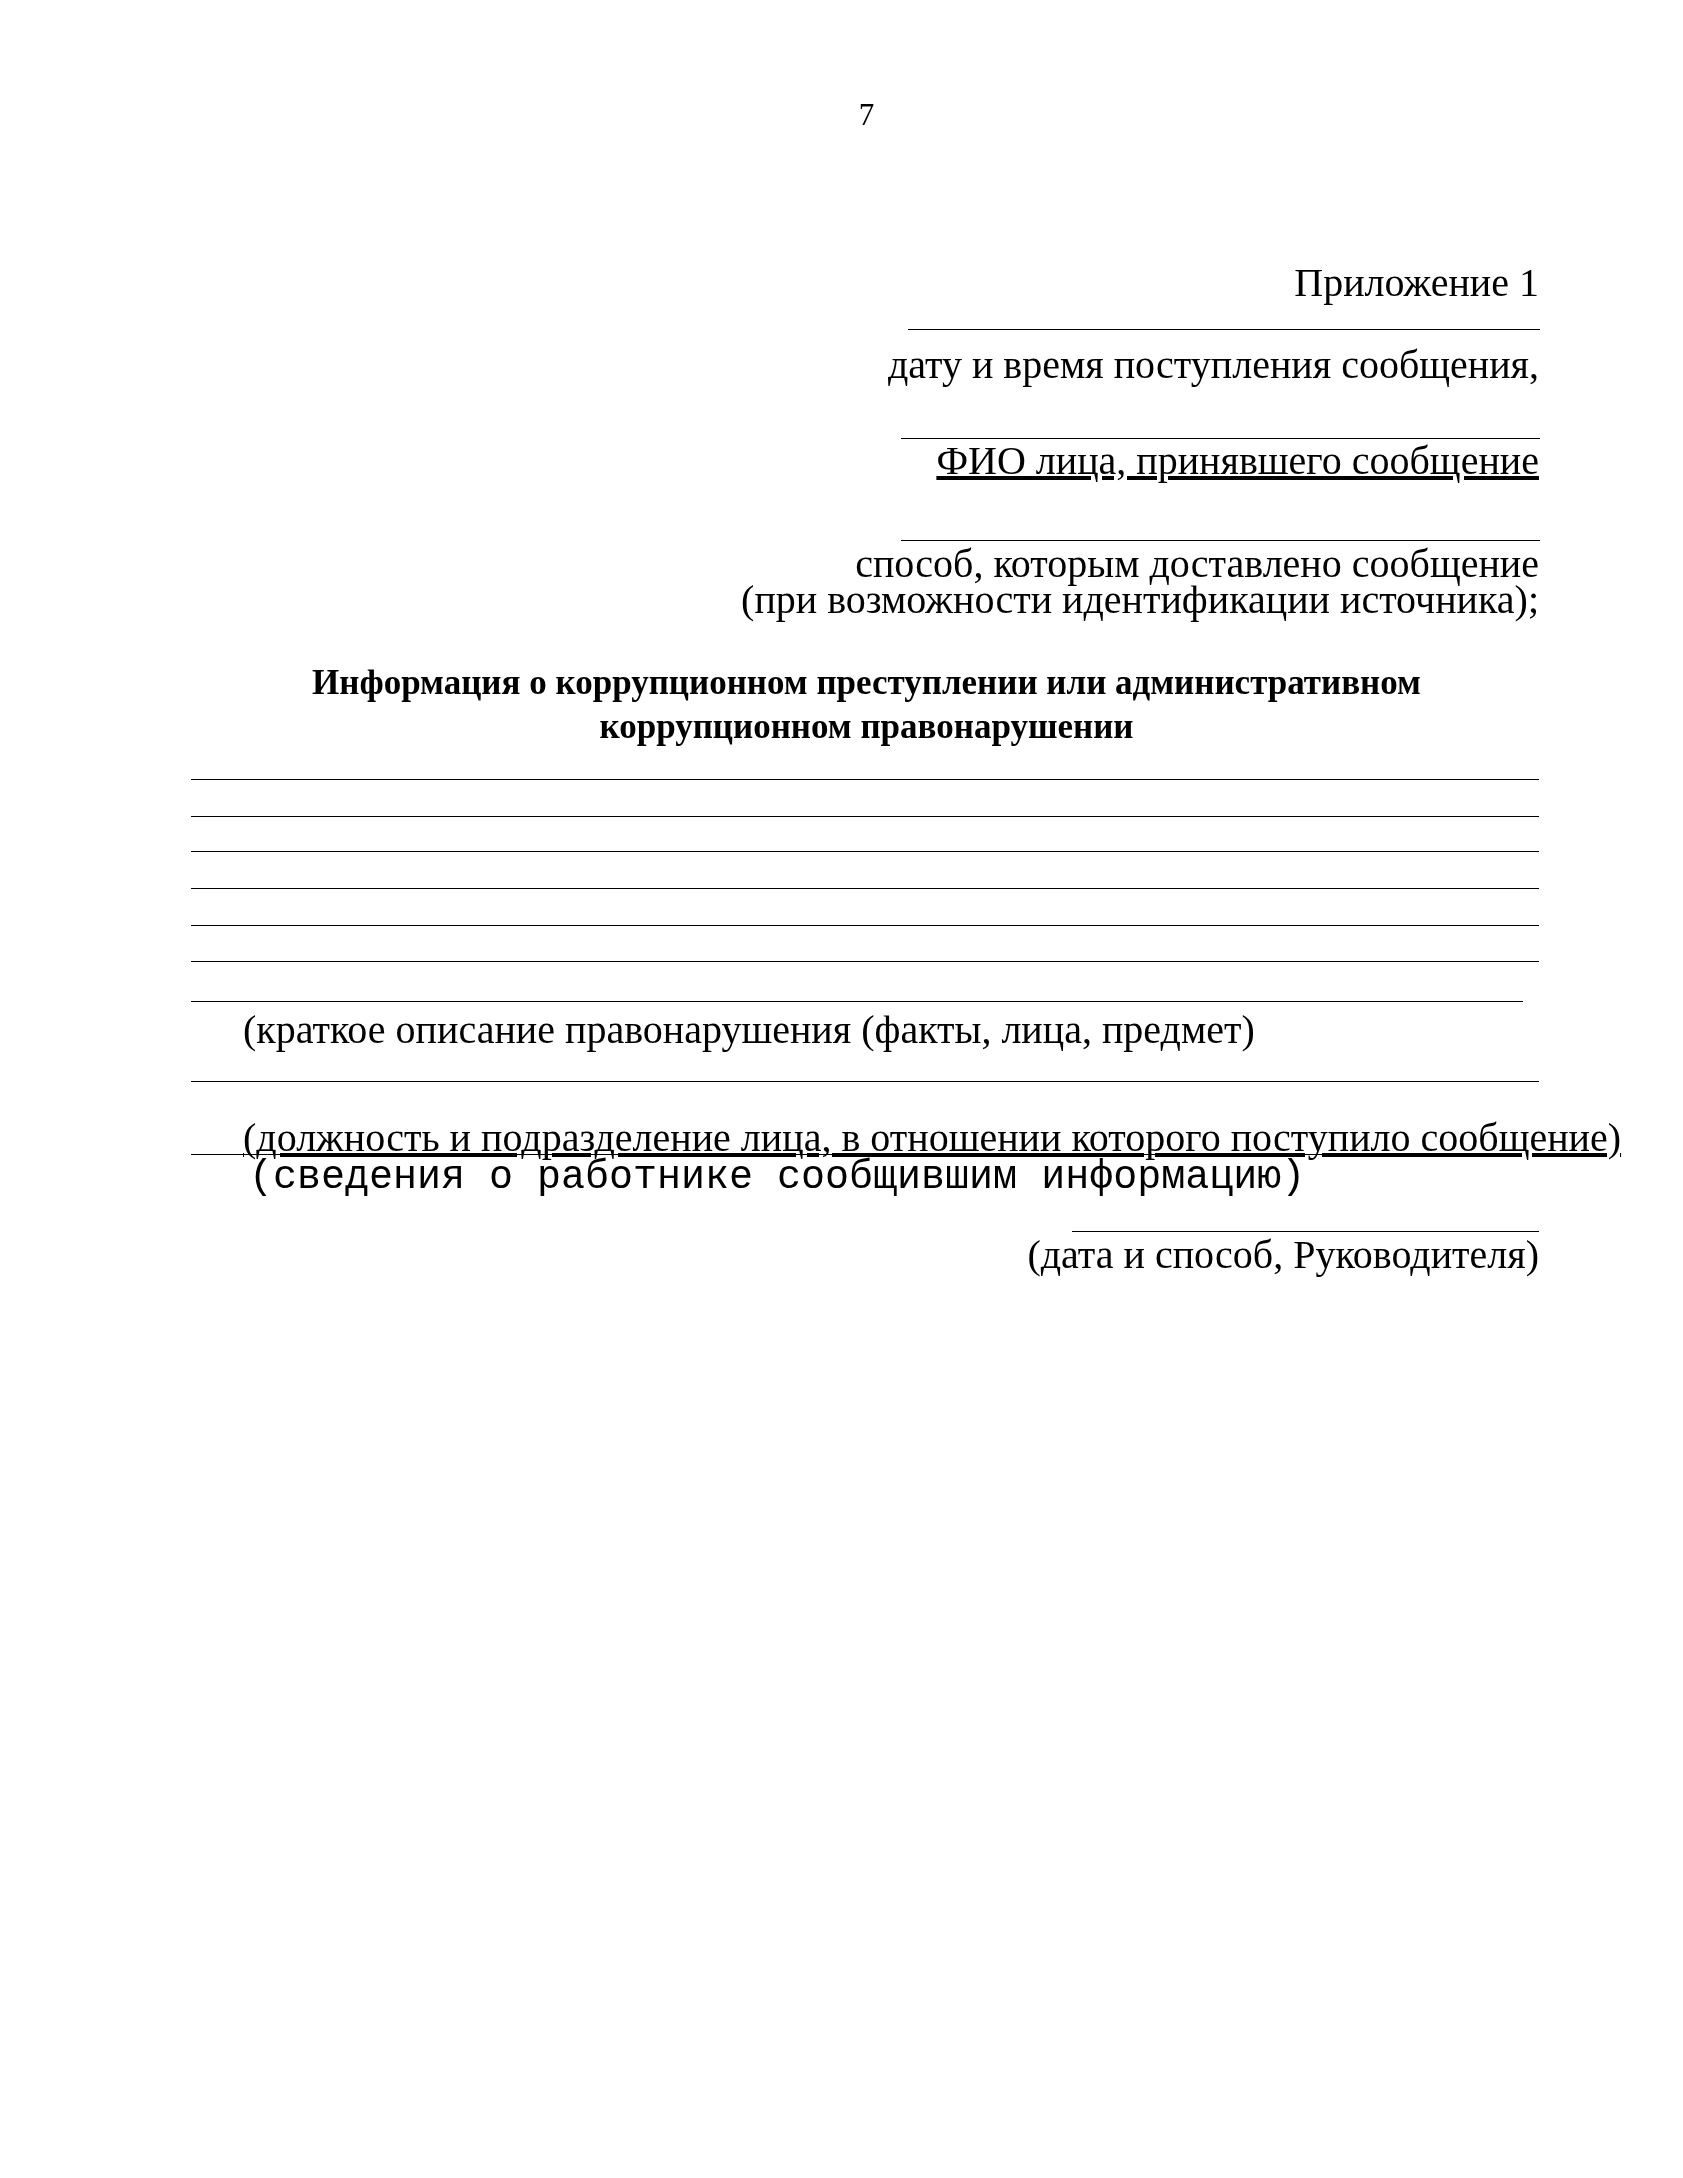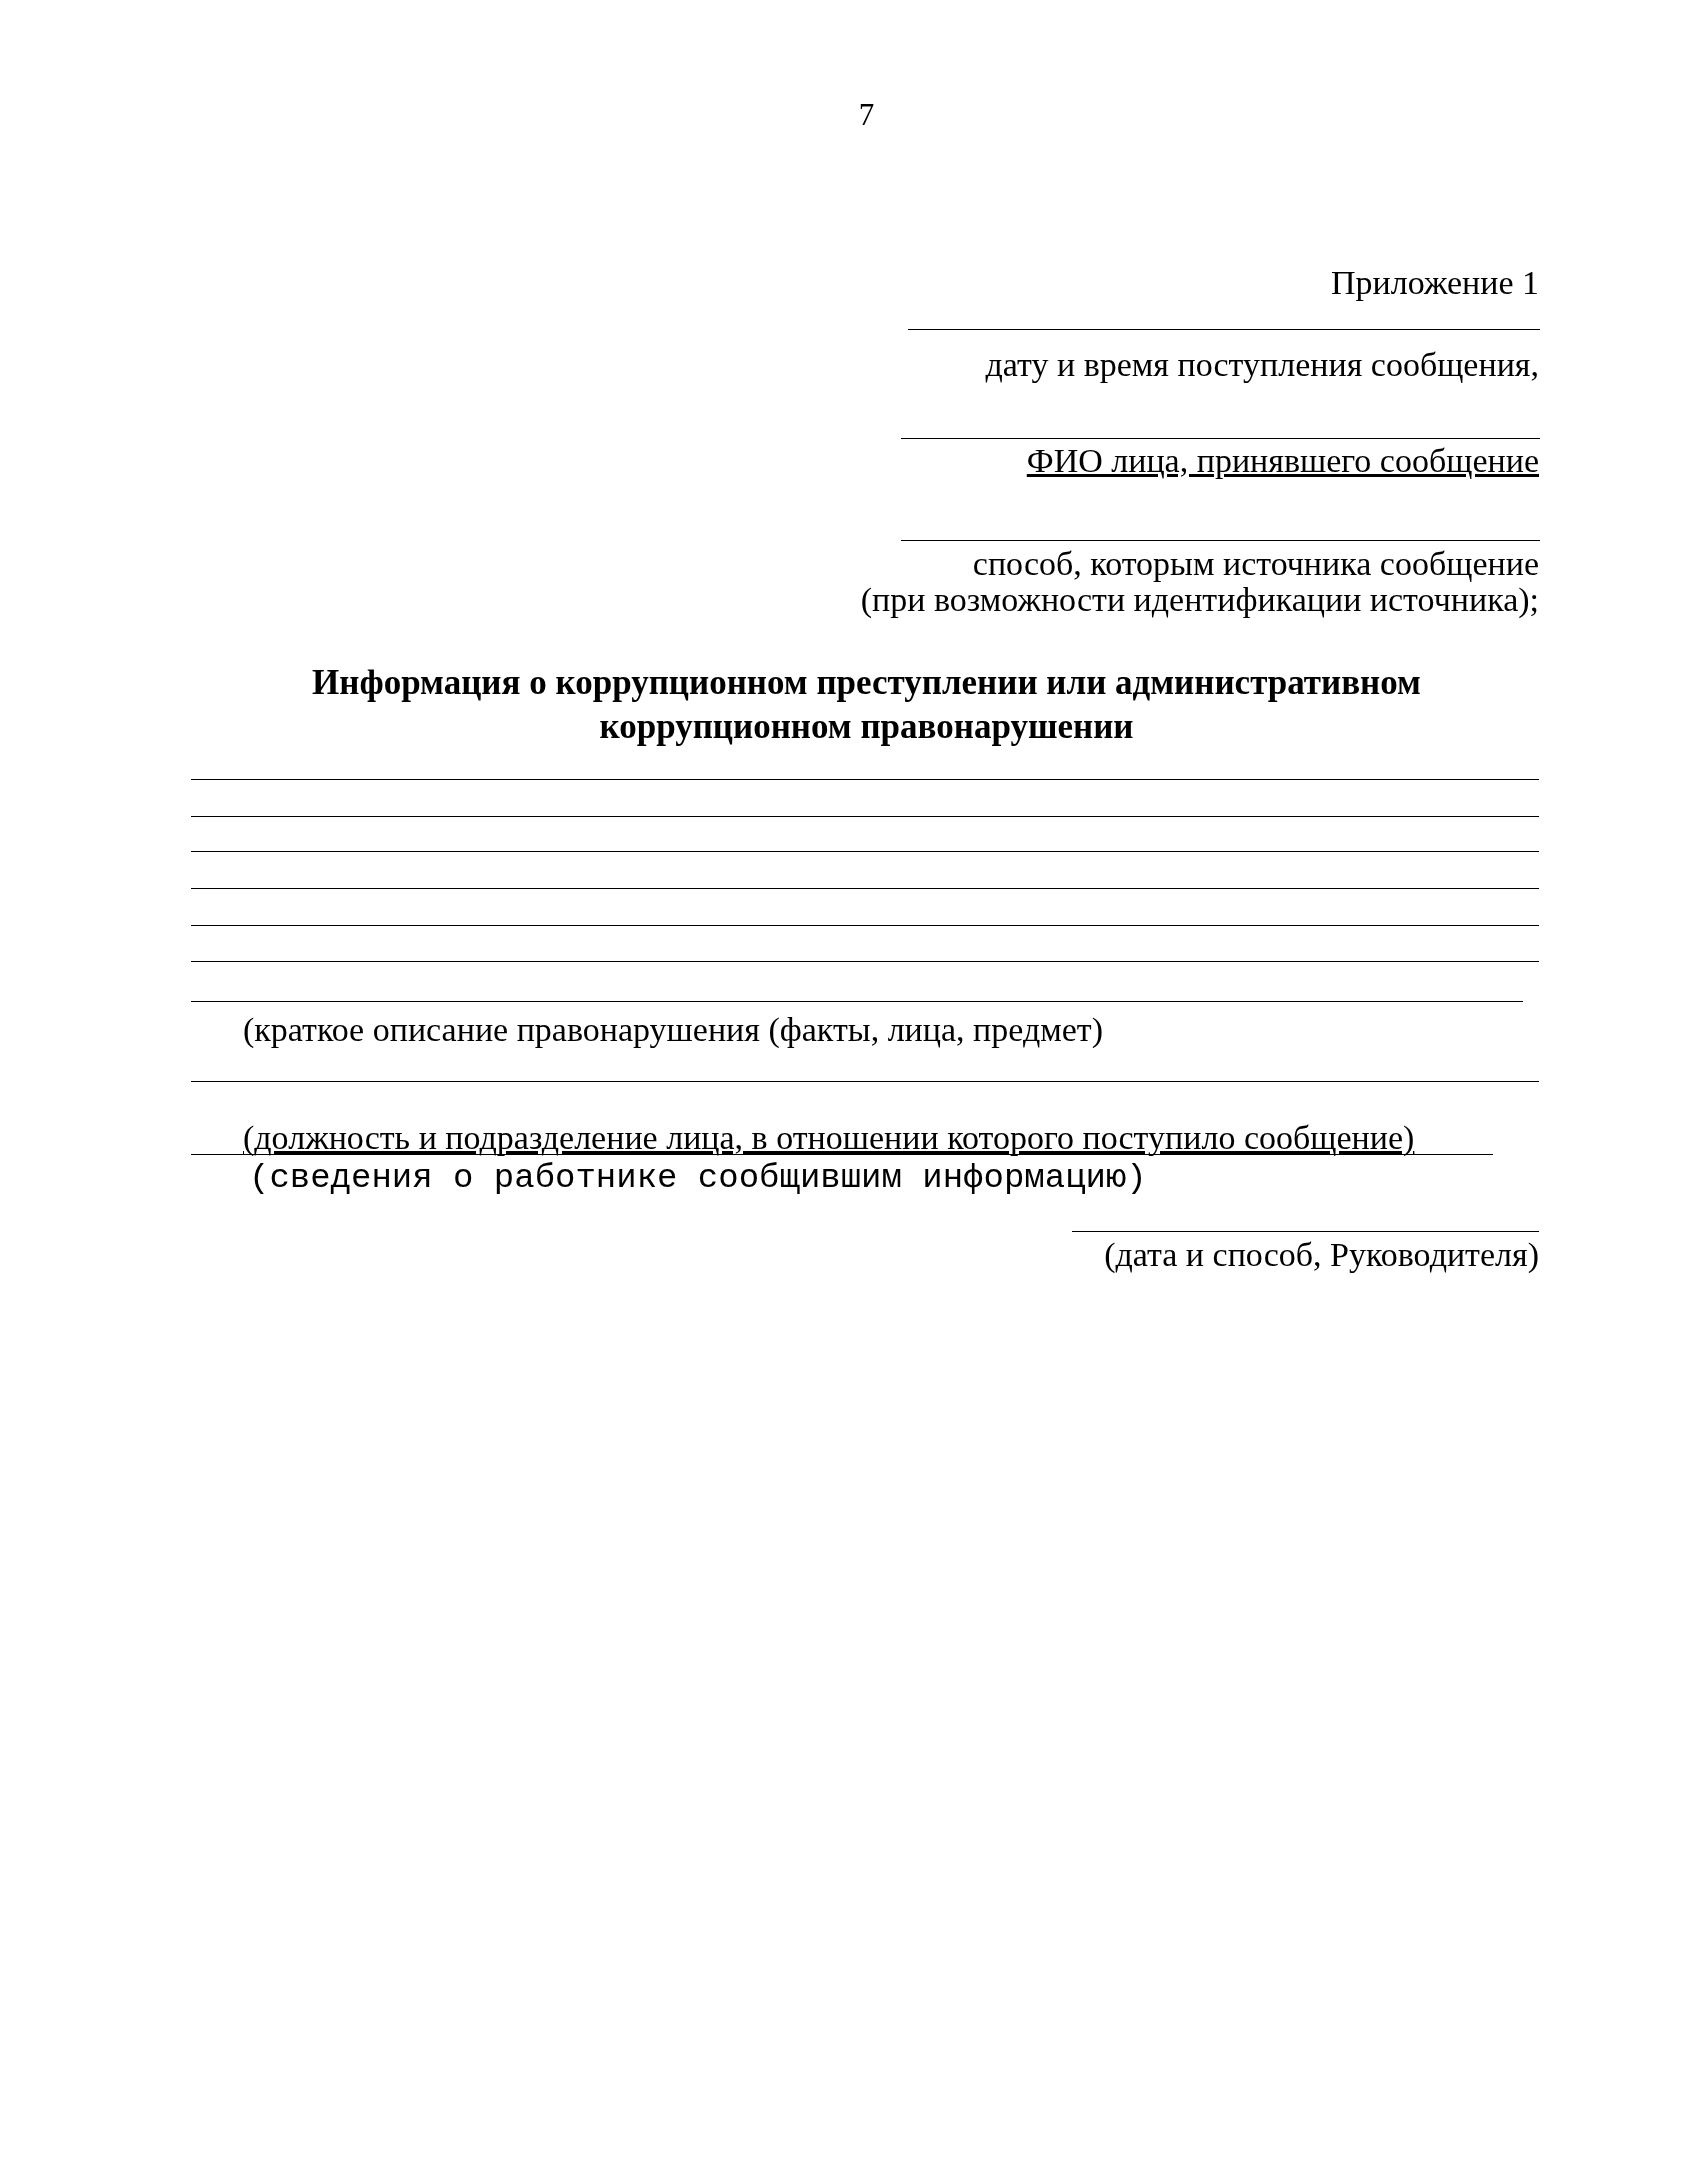--- a/index.html
+++ b/index.html
@@ -1,40 +1,40 @@
 <!DOCTYPE html>
 <html><head>
 <meta charset="utf-8">
 <style>
   html, body { margin: 0; padding: 0; background: #ffffff; }
   body { width: 1683px; height: 2178px; position: relative; overflow: hidden;
          font-family: "Liberation Serif", "DejaVu Serif", serif; color: #000; }
   .abs { position: absolute; white-space: nowrap; }
-  .txt { font-size: 34px; line-height: 36px; }
+  .txt { font-size: 40px; line-height: 36px; }
   .right { text-align: right; }
   .line { position: absolute; height: 0; border-top: 1.6px solid #000; }
   .heading { position: absolute; left: 0; width: 1733px; text-align: center;
              font-weight: bold; font-size: 35px; line-height: 44px; }
   .pagenum { position: absolute; left: 0; width: 1733px; text-align: center; font-size: 31px; }
 </style>
 </head>
 <body>
 
 <div class="pagenum" style="top:97px;">7</div>
 
 <div class="abs txt right" style="top:265px; right:144px;">Приложение 1</div>
 
 <div class="line" style="top:329px; left:908px; width:632px;"></div>
 <div class="abs txt right" style="top:340px; right:144px;margin-top:7px;">дату и время поступления сообщения,</div>
 
 <div class="line" style="top:438px; left:901px; width:639px;"></div>
 <div class="abs txt right" style="top:443px; right:144px;text-decoration:underline;">ФИО лица, принявшего сообщение</div>
 
 <div class="line" style="top:540px; left:901px; width:639px;"></div>
-<div class="abs txt right" style="top:546px; right:144px;">способ, которым источника сообщение</div>
+<div class="abs txt right" style="top:546px; right:144px;">способ, которым доставлено сообщение</div>
 <div class="abs txt right" style="top:582px; right:144px;font-family:Liberation Serif, serif;">(при возможности идентификации источника);</div>
 
 <div class="heading" style="top:661px;">Информация о коррупционном преступлении или административном</div>
 <div class="heading" style="top:705px;">коррупционном правонарушении</div>
 
 <div>
   <div class="line" style="top:779px; left:191px; width:1348px;"></div>
   <div class="line" style="top:816px; left:191px; width:1348px;"></div>
   <div class="line" style="top:851px; left:191px; width:1348px;"></div>
   <div class="line" style="top:888px; left:191px; width:1348px;"></div>

